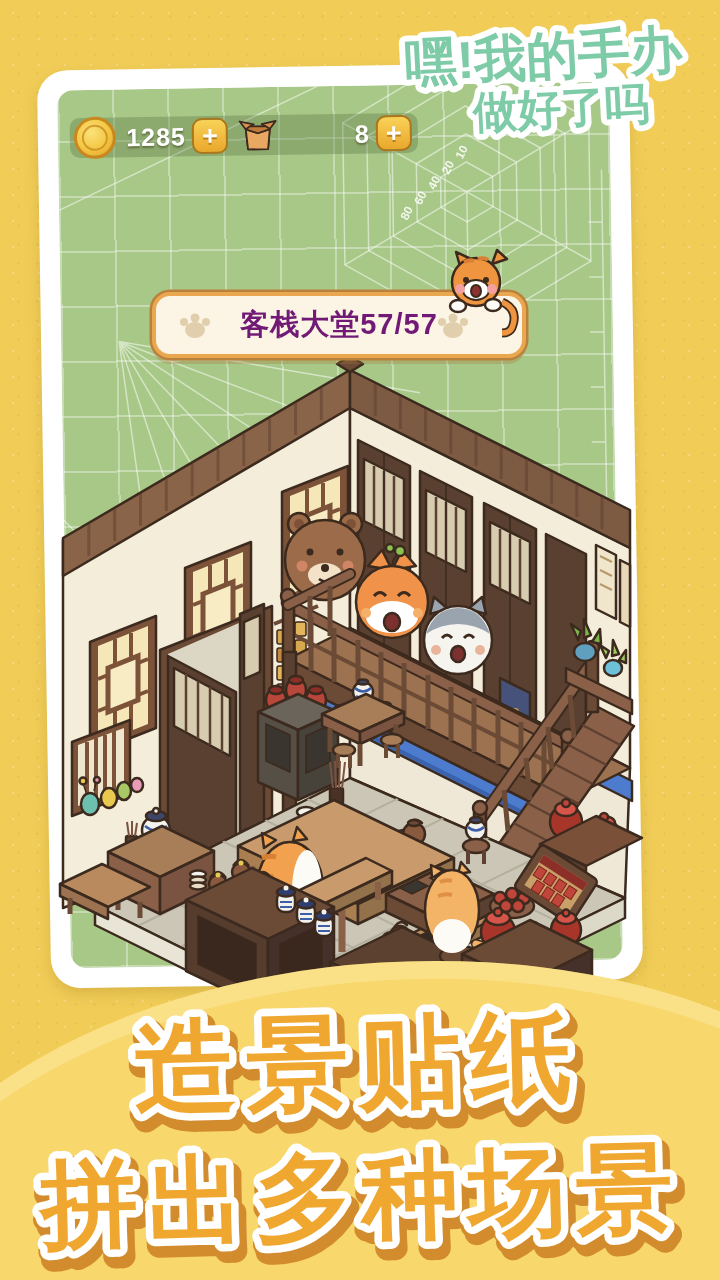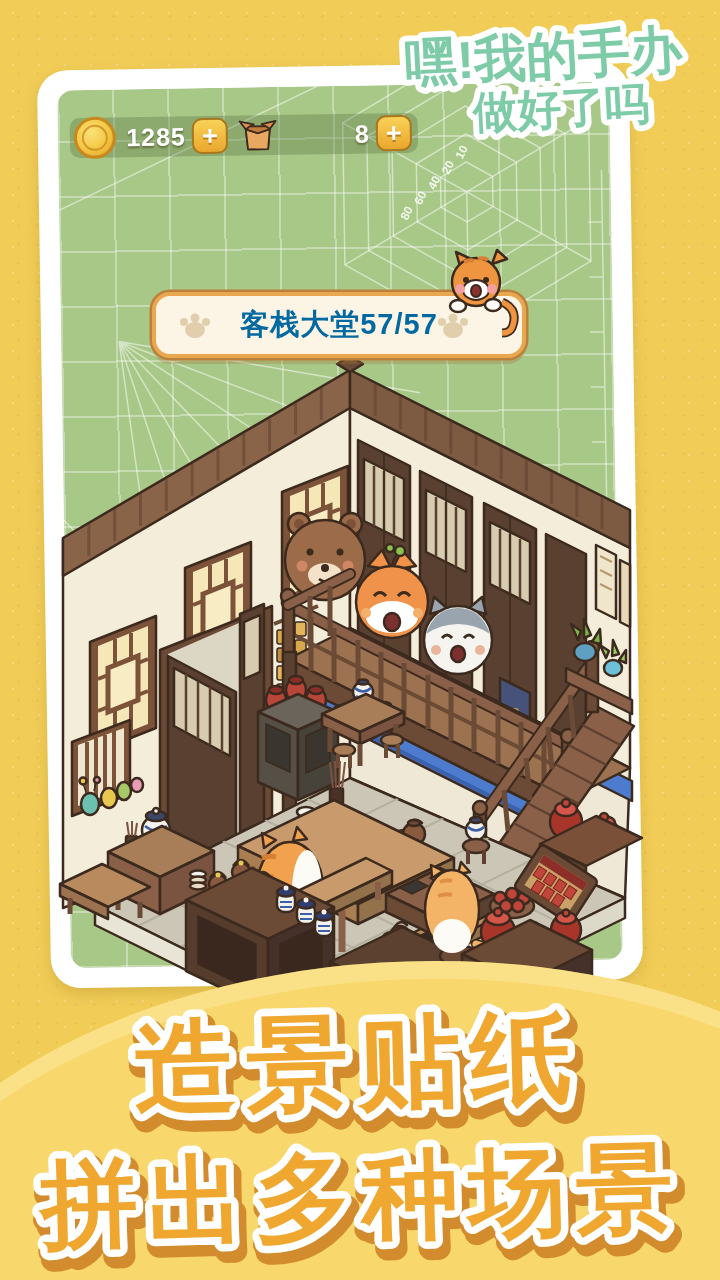--- a/index.html
+++ b/index.html
@@ -64,21 +64,21 @@
   
   .scene{position:absolute;left:0;top:0;width:720px;height:1280px;pointer-events:none;}
   .scene .o{stroke:#3c2a1e;stroke-width:2.5;stroke-linejoin:round;stroke-linecap:round;}
   
   .banner{
     position:absolute;left:152px;top:292px;width:366px;height:58px;
     background:#fcf5e6;border:4px solid #e9a84f;border-radius:18px;
     box-shadow:0 0 0 2.5px #b9813c,0 6px 0 rgba(167,120,56,.30);
     display:flex;align-items:center;justify-content:center;
   }
-  .banner-label{font-size:29px;font-weight:bold;color:#0369a1;letter-spacing:1px;}
+  .banner-label{font-size:29px;font-weight:bold;color:#701a75;letter-spacing:1px;}
   .paw{position:absolute;top:15px;width:34px;height:28px;opacity:.85;}
   .paw.left{left:22px;}
   .paw.right{right:52px;}
   .banner-cat{position:absolute;right:-12px;top:-52px;width:104px;height:96px;overflow:visible;}
   
   .title-svg{position:absolute;left:360px;top:8px;width:360px;height:160px;overflow:visible;}
   .title-svg text{font-family:"Liberation Sans",sans-serif;font-weight:bold;
     fill:#7ecba8;stroke:#ffffff;stroke-width:12px;paint-order:stroke;stroke-linejoin:round;}
   
   .hill{

